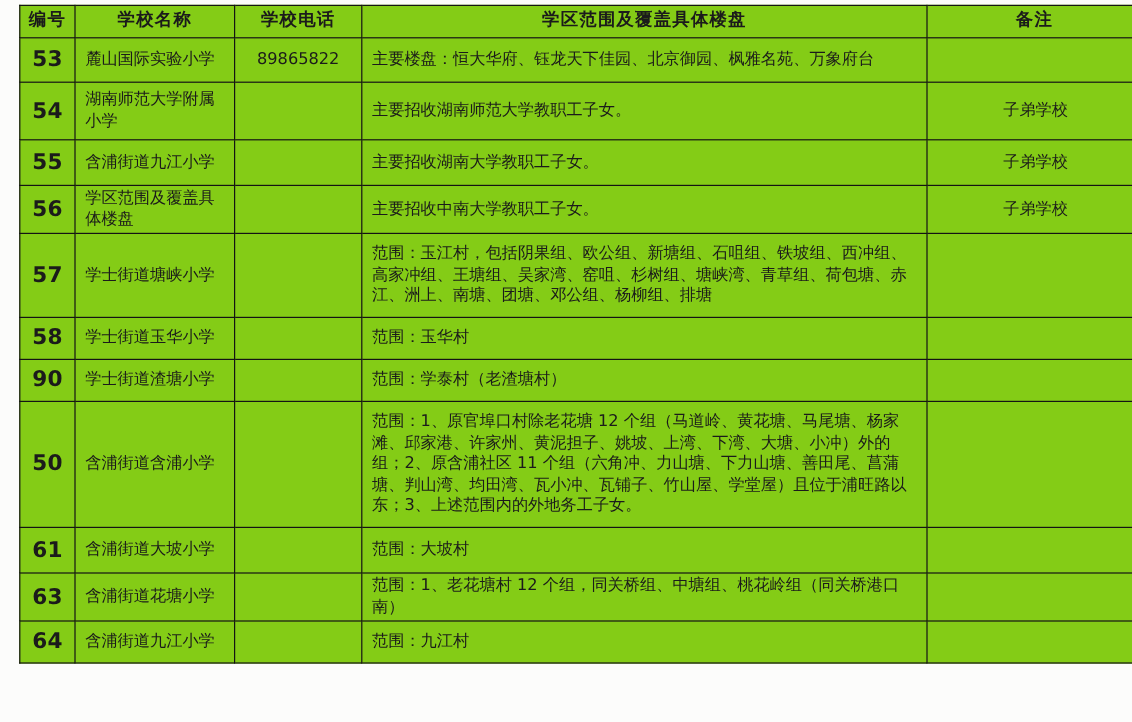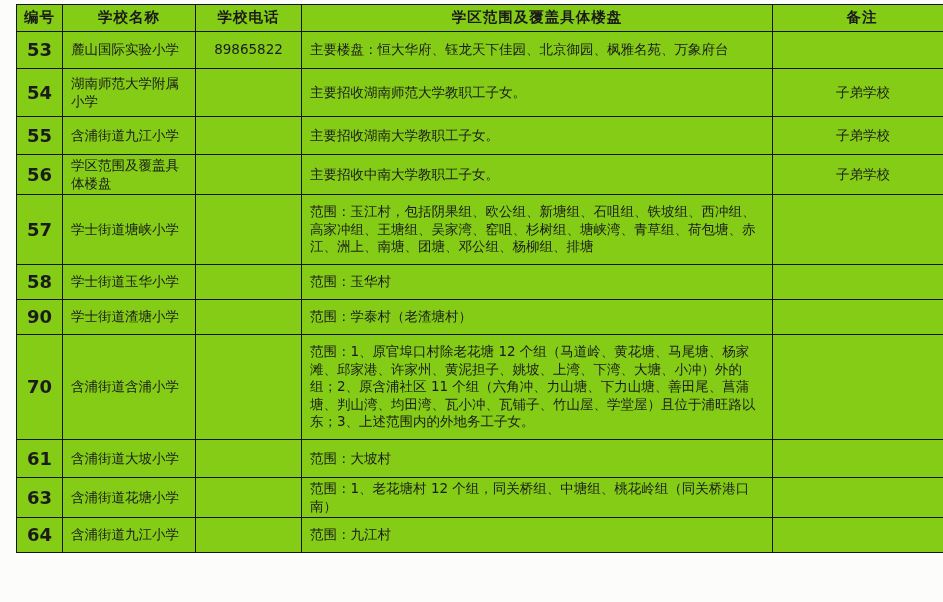--- a/index.html
+++ b/index.html
@@ -123,21 +123,21 @@
         <td class="cell-note"></td>
       </tr>
       <tr style="height:35px;">
         <td class="cell-id">90</td>
         <td class="cell-name">学士街道渣塘小学</td>
         <td class="cell-phone"></td>
         <td class="cell-range">范围：学泰村（老渣塘村）</td>
         <td class="cell-note"></td>
       </tr>
       <tr style="height:105px;">
-        <td class="cell-id">70</td>
+        <td class="cell-id">50</td>
         <td class="cell-name">含浦街道含浦小学</td>
         <td class="cell-phone"></td>
         <td class="cell-range">范围：1、原官埠口村除老花塘 12 个组（马道岭、黄花塘、马尾塘、杨家滩、邱家港、许家州、黄泥担子、姚坡、上湾、下湾、大塘、小冲）外的组；2、原含浦社区 11 个组（六角冲、力山塘、下力山塘、善田尾、菖蒲塘、判山湾、均田湾、瓦小冲、瓦铺子、竹山屋、学堂屋）且位于浦旺路以东；3、上述范围内的外地务工子女。</td>
         <td class="cell-note"></td>
       </tr>
       <tr style="height:38px;">
         <td class="cell-id">61</td>
         <td class="cell-name">含浦街道大坡小学</td>
         <td class="cell-phone"></td>
         <td class="cell-range">范围：大坡村</td>

